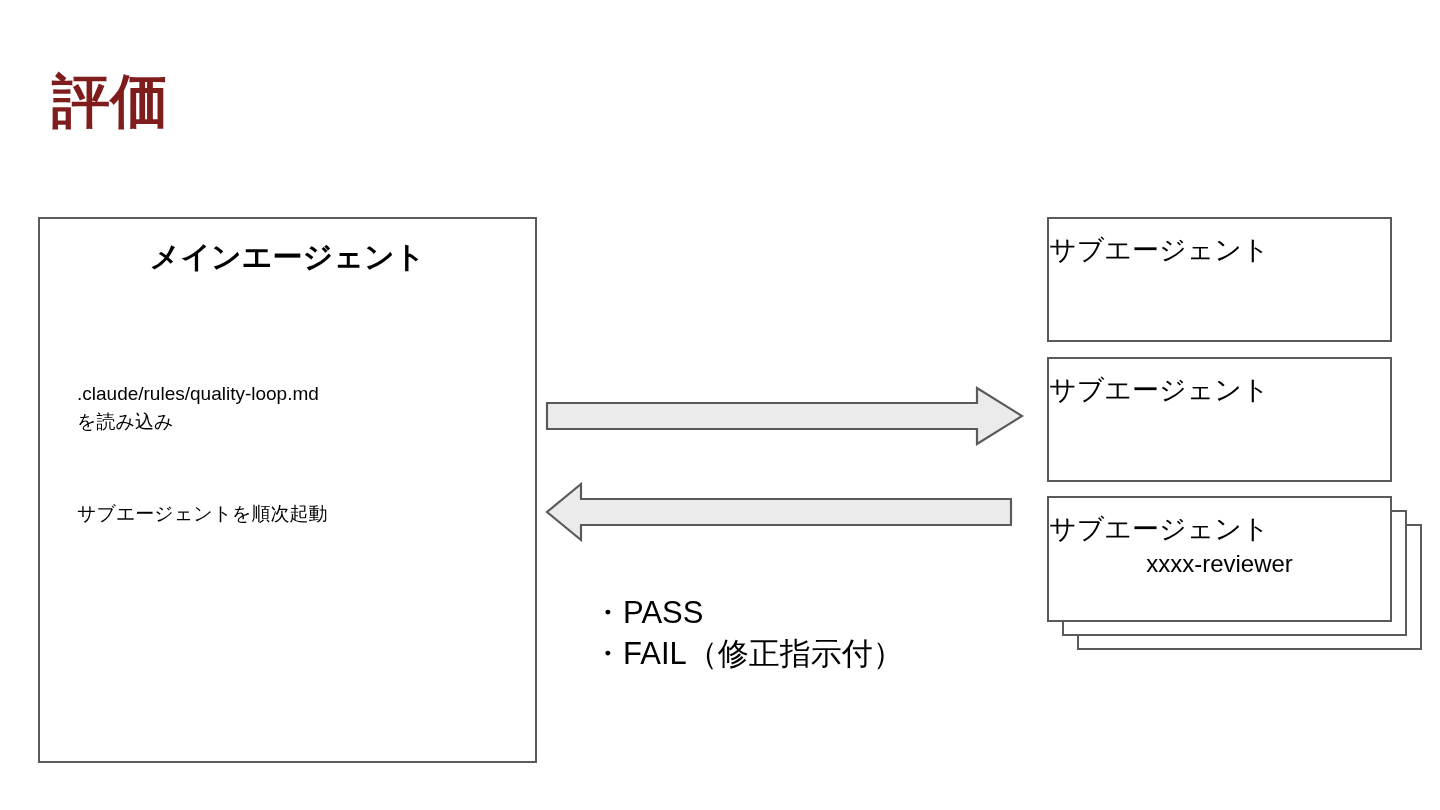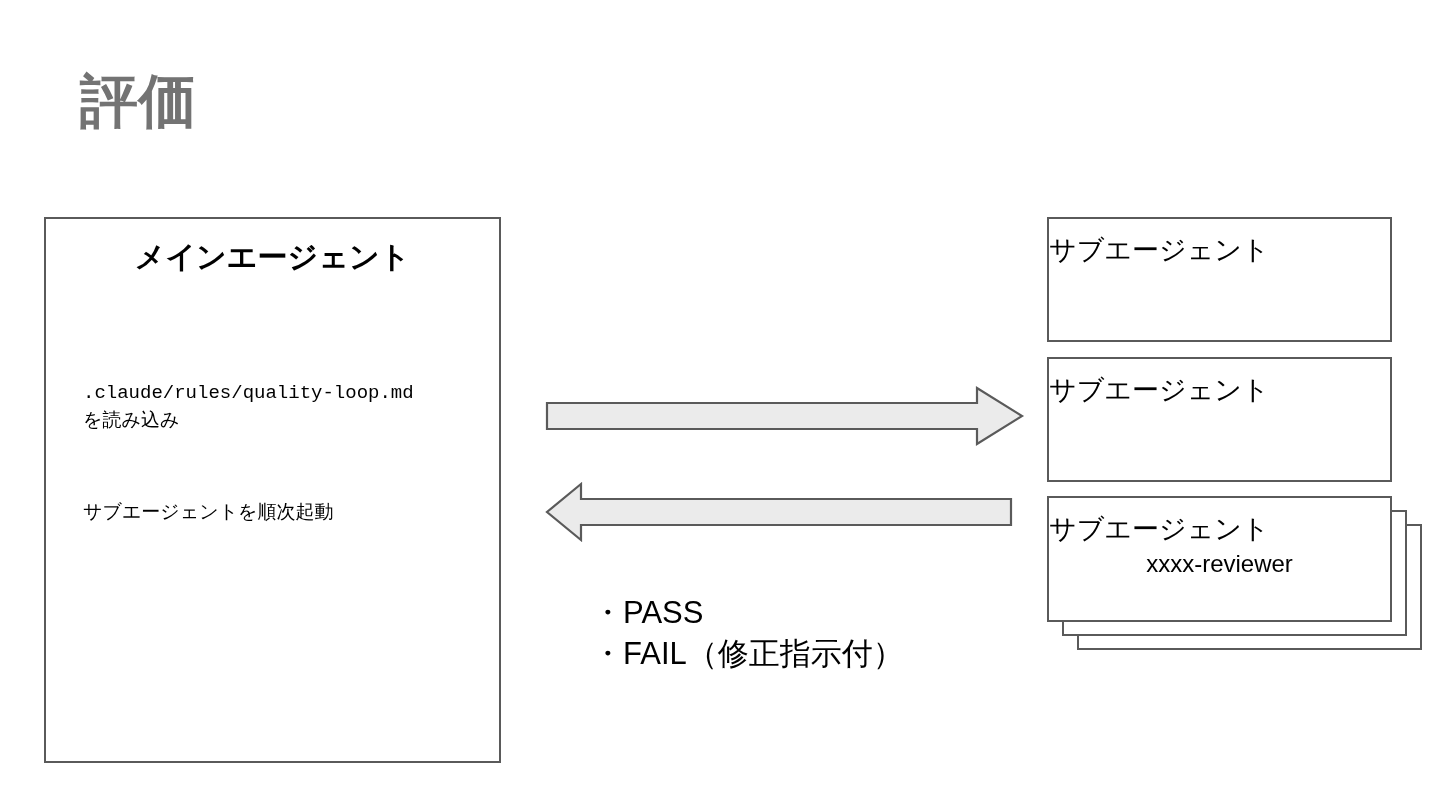--- a/index.html
+++ b/index.html
@@ -24,59 +24,57 @@
 
   
   .slide-title {
     position: absolute;
     left: 52px;
     top: 72px;
     font-size: 58px;
     font-weight: bold;
     letter-spacing: 0.01em;
     line-height: 1.0;
-    color: #737373;
+    color: #7f1d1d;
     white-space: nowrap;
-    margin-left: 28px;
   }
 
   
   .box {
     position: absolute;
     background: #ffffff;
     border: 2px solid #5a5a5a;
     box-sizing: border-box;
   }
 
   
   .main-box {
-    left: 44px;
+    left: 38px;
     top: 217px;
-    width: 457px;
+    width: 499px;
     height: 546px;
   }
   .main-title {
     position: absolute;
     left: 0;
     top: 20px;
     width: 100%;
     text-align: center;
     font-size: 30px;
     font-weight: bold;
     line-height: 1.2;
     white-space: nowrap;
   }
   .main-line {
     position: absolute;
     left: 37px;
     font-size: 19px;
     line-height: 1.45;
     white-space: pre-line;
     text-align: left;
-    font-family: Liberation Mono, monospace;
   }
   .main-line-1 { top: 161px; }
   .main-line-2 { top: 281px; }
 
   
   .sub-box {
     left: 1047px;
     width: 345px;
     height: 125px;
   }

